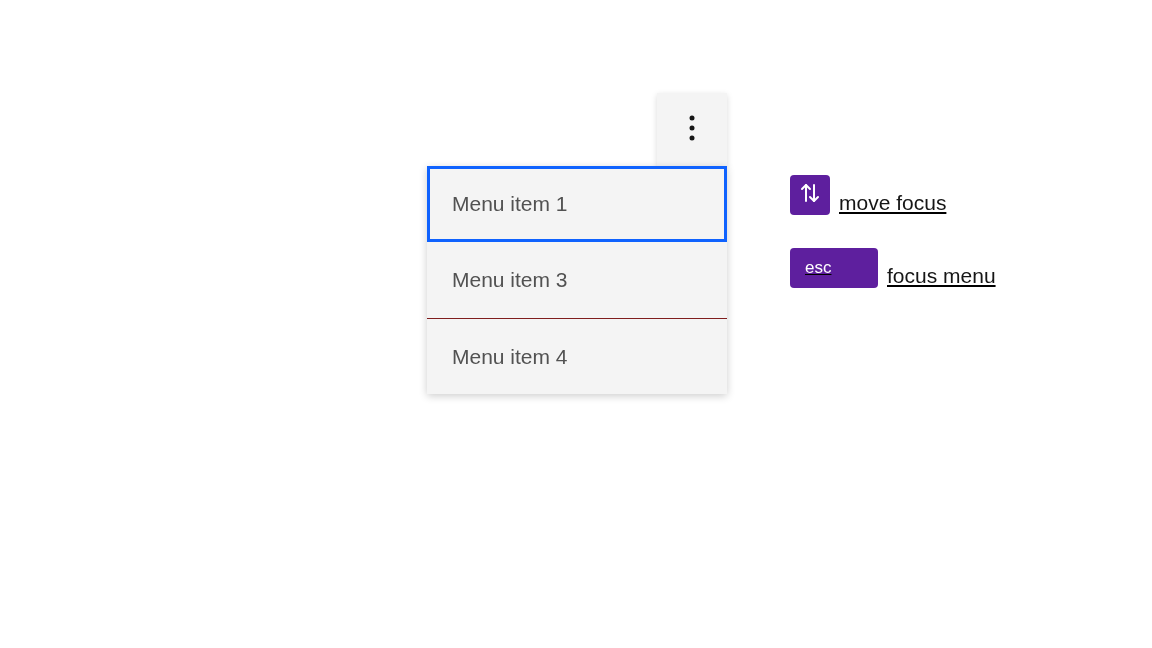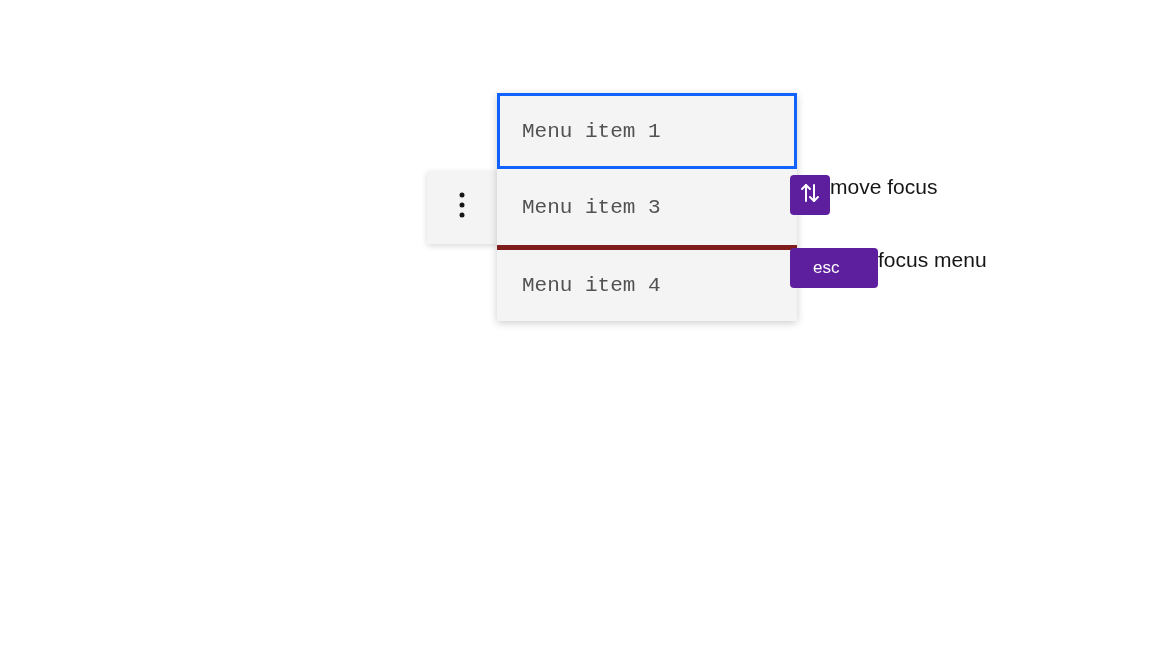--- a/index.html
+++ b/index.html
@@ -12,23 +12,22 @@
       height: 648px;
       background: #ffffff;
       font-family: -apple-system, BlinkMacSystemFont, "Segoe UI", Helvetica, Arial, sans-serif;
       position: relative;
     }
     .container {
       position: absolute;
       left: 427px;
       top: 93px;
       display: flex;
-      flex-direction: row;
-      align-items: center;
-      font-family: Liberation Mono, monospace;
+      flex-direction: column;
+      align-items: flex-end;
     }
     .trigger-button {
       width: 70px;
       height: 73px;
       background: #f4f4f4;
       display: flex;
       align-items: center;
       justify-content: center;
       cursor: pointer;
       box-shadow: 0 2px 6px rgba(0,0,0,0.15);
@@ -51,53 +50,55 @@
       color: #525252;
       font-size: 21px;
       cursor: pointer;
       background: #f4f4f4;
     }
     .menu-item.focused {
       outline: 3px solid #0f62fe;
       outline-offset: -3px;
     }
     .menu-item.divider {
-      border-top: 5px solid #7f1d1d;
+      border-top: 1px solid #7f1d1d;
     }
     .keyboard-hints {
       position: absolute;
       left: 790px;
       top: 175px;
       display: flex;
       flex-direction: column;
       gap: 33px;
     }
     .hint-row {
       display: flex;
-      align-items: flex-start;
+      align-items: flex-end;
+      gap: 9px;
+      text-decoration: underline;
     }
     .key-badge {
       background: #5e1f9e;
       color: #ffffff;
       border-radius: 4px;
       height: 40px;
       display: flex;
       align-items: center;
       justify-content: center;
       font-size: 17px;
       padding: 0 10px;
     }
     .key-badge.arrows {
       width: 40px;
       padding: 0;
     }
     .key-badge.esc {
       width: 88px;
       justify-content: flex-start;
-      padding-left: 23px;
+      padding-left: 15px;
     }
     .hint-text {
       color: #161616;
       font-size: 21px;
     }
   </style>
 </head>
 <body>
 
 <div class="container">

